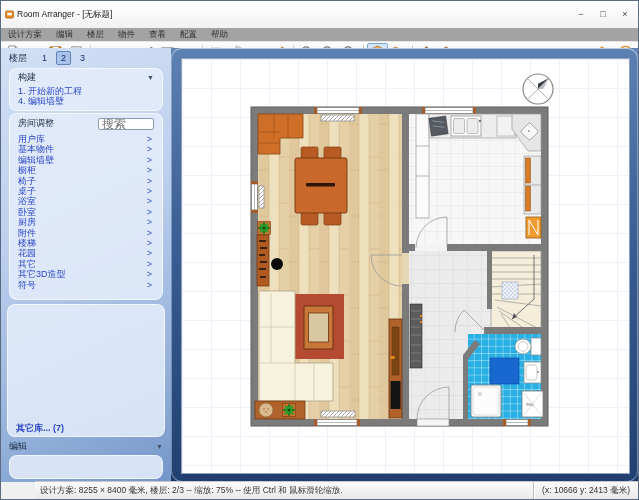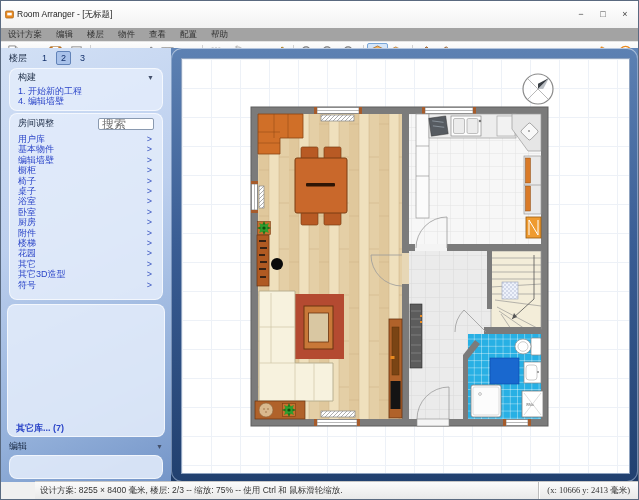--- a/index.html
+++ b/index.html
@@ -68,21 +68,21 @@
   .ln{stroke:#8a8a8a;stroke-width:0.6;fill:none;}
   .winr{fill:#ffffff;stroke:#777;stroke-width:0.7;}
   .cap{fill:#a65b2b;}
   .chair{fill:#b85a24;stroke:#7a3c12;stroke-width:0.7;}
   
   .statusbar{position:absolute;left:0;right:0;bottom:0;height:17px;
     background:linear-gradient(#fbfbfb,#e9e9e9);border-top:1px solid #c6c6c6;
     display:flex;align-items:center;font-size:8.5px;color:#333;margin-left:34px;}
   .sb-left{padding-left:5px;white-space:nowrap;}
   .sb-right{margin-left:auto;border-left:1px solid #bdbdbd;box-shadow:inset 1px 0 0 #fff;
-    padding:0 8px;height:100%;display:flex;align-items:center;white-space:nowrap;font-family:Liberation Serif, serif;}
+    padding:0 8px;height:100%;display:flex;align-items:center;white-space:nowrap;}
 </style>
 </head>
 <body>
 
 <div class="window">
 
   <div class="titlebar">
     <svg class="app-ico" viewBox="0 0 10 10">
         <rect x="0.5" y="1" width="9" height="8" rx="1.5" fill="#e8891f" stroke="#9a5a10" stroke-width="0.7"></rect>
         <rect x="2.5" y="3" width="5" height="3" fill="#fff"></rect>

